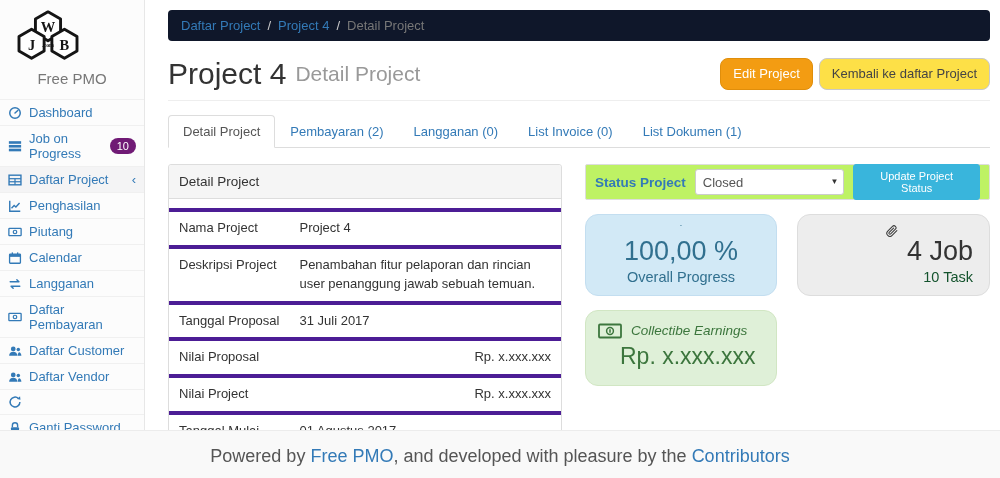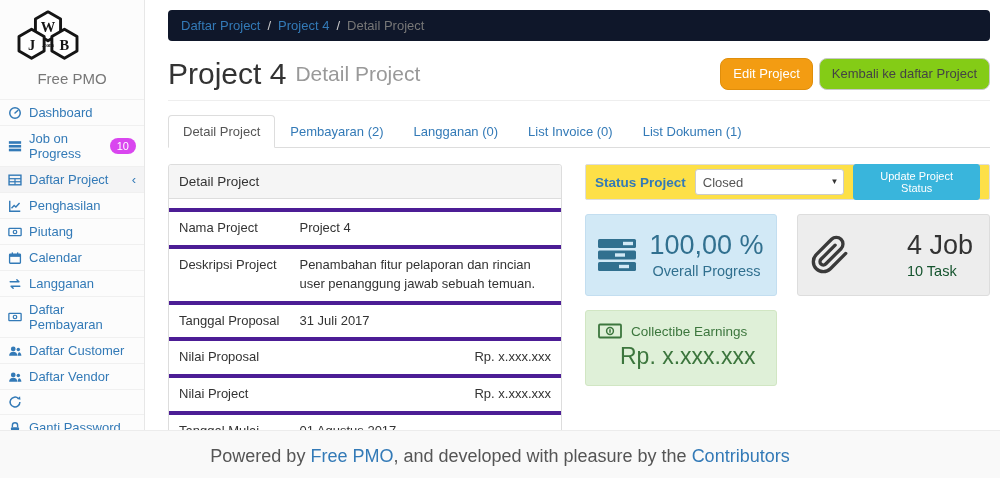--- a/index.html
+++ b/index.html
@@ -23,21 +23,21 @@
   .nav { list-style:none; margin:0; padding:0; }
   .nav li {
     display:flex; align-items:center; gap:7px;
     padding:5px 8px; color:#337ab7; cursor:pointer;
     border-bottom:1px solid #f0f0f0; font-size:13px;
   }
   .nav li:first-child { border-top:1px solid #f0f0f0; }
   .nav li.active { background:#f4f4f5; }
   .nav .ic { width:14px; height:14px; flex:0 0 14px; display:inline-flex; align-items:center; justify-content:center; }
   .badge {
-    margin-left:auto; background:#d946ef; color:#fff; font-size:11px;
+    margin-left:auto; background:#701a75; color:#fff; font-size:11px;
     padding:1px 7px; border-radius:10px; line-height:14px;
   }
   .chev { margin-left:auto; color:#337ab7; font-size:13px; line-height:1; }
   .chev::before { content:"‹"; }
 
   
   .content { flex:1; background:#fff; padding:10px 10px 0 23px; }
 
   .breadcrumb {
     background:#0f172a; border-radius:4px; padding:8px 13px;
@@ -53,21 +53,21 @@
   }
   .page-title { font-size:30px; font-weight:400; color:#333; margin:0; }
   .page-subtitle { font-size:21px; color:#999; margin-left:9px; font-weight:400; }
   .header-actions { margin-left:auto; display:flex; gap:6px; }
   .btn {
     display:inline-block; padding:6px 12px; border-radius:8px;
     font-size:13px; line-height:1.42; border:1px solid transparent; cursor:pointer;
     font-family:"Liberation Sans", sans-serif;
   }
   .btn-warning { background:#f39c12; border-color:#e08e0b; color:#fff; }
-  .btn-default { background:#84cc16; border-color:#c8c8c8; color:#444; }
+  .btn-default { background:#fde047; border-color:#c8c8c8; color:#444; }
 
   .tabs { display:flex; margin-top:14px; border-bottom:1px solid #ddd; }
   .tab {
     padding:8px 14px; color:#337ab7; cursor:pointer; margin-bottom:-1px;
     border:1px solid transparent; border-radius:4px 4px 0 0; font-size:13px;
   }
   .tab.active { background:#fff; border-color:#ddd #ddd transparent; color:#555; cursor:default; }
 
   .columns { display:flex; gap:23px; margin-top:16px; }
   .left-col { width:394px; }
@@ -79,21 +79,21 @@
     background:#f5f5f5; border-bottom:1px solid #ddd;
     padding:9px 10px; color:#333; font-size:13.5px; border-radius:3px 3px 0 0;
   }
   .panel table { width:100%; border-collapse:collapse; margin-top:9px; margin-bottom:8px; }
   .panel td { padding:7px 10px; border-top:4px solid #4c1d95; vertical-align:top; font-size:13px; color:#333; line-height:1.45; }
   .panel td.lbl { width:102px; white-space:nowrap; }
   .panel tr.num td.val { text-align:right; }
 
   
   .status-bar {
-    background:#fde047; border:1px solid #ddd; border-radius:2px;
+    background:#bef264; border:1px solid #ddd; border-radius:2px;
     display:flex; align-items:center; gap:9px; padding:4px 9px; height:36px;
   }
   .status-label { color:#337ab7; font-weight:bold; font-size:13.5px; white-space:nowrap; }
   .select-wrap { position:relative; width:150px; }
   .select-wrap select {
     width:100%; height:26px; border:1px solid #ccc; border-radius:3px;
     background:#fff; color:#555; font-size:13px; padding:2px 18px 2px 7px;
     appearance:none; -webkit-appearance:none; font-family:"Liberation Sans", sans-serif;
   }
   .select-wrap .caret {
@@ -101,39 +101,39 @@
   }
   .select-wrap .caret::before { content:"▼"; }
   .btn-info-sm {
     background:#39b5dc; border:1px solid #39b5dc; color:#fff;
     font-size:11px; padding:5px 9px; border-radius:3px; cursor:pointer;
     font-family:"Liberation Sans", sans-serif;
   }
 
   
   .boxes-row { display:flex; gap:20px; margin-top:14px; }
-  .box { border-radius:3px; padding:10px 12px; height:82px; }
+  .box { border-radius:13px; padding:10px 12px; height:82px;flex-direction:column; }
   .progress-box {
     width:192px; background:#d2e9f6; border:1px solid #c3def0; color:#31708f;
     display:flex; align-items:center; gap:11px;
   }
   .progress-box .txt { display:flex; flex-direction:column; align-items:center; flex:1; }
   .big-value { font-size:27px; line-height:1.1; }
   .box-caption { font-size:14.5px; margin-top:2px; }
   .job-box {
     flex:1; background:#ededed; border:1px solid #ddd; color:#333;
     display:flex; align-items:center; padding-right:16px;
   }
-  .job-box .txt { margin-left:auto; }
+  .job-box .txt { margin-left:auto; text-align:right; }
   .job-box .box-caption { color:#14532d; }
   .earnings-box {
     width:192px; background:#dff0d8; border:1px solid #d1e6c3; color:#3c763d;
     margin-top:14px; height:76px; padding:12px;
   }
-  .earnings-box .row1 { display:flex; align-items:center; gap:9px; font-size:13.5px; }
+  .earnings-box .row1 { display:flex; gap:9px; font-size:13.5px;font-style:italic; }
   .earnings-box .row2 { font-size:23px; margin-top:4px; padding-left:22px; }
 
   
   .footer {
     position:absolute; left:0; right:0; bottom:0; height:48px;
     background:#f9f9f9; border-top:1px solid #ececec;
     text-align:center; padding-top:15px; color:#555; font-size:18px;
   }
   .footer a { color:#337ab7; }
 

